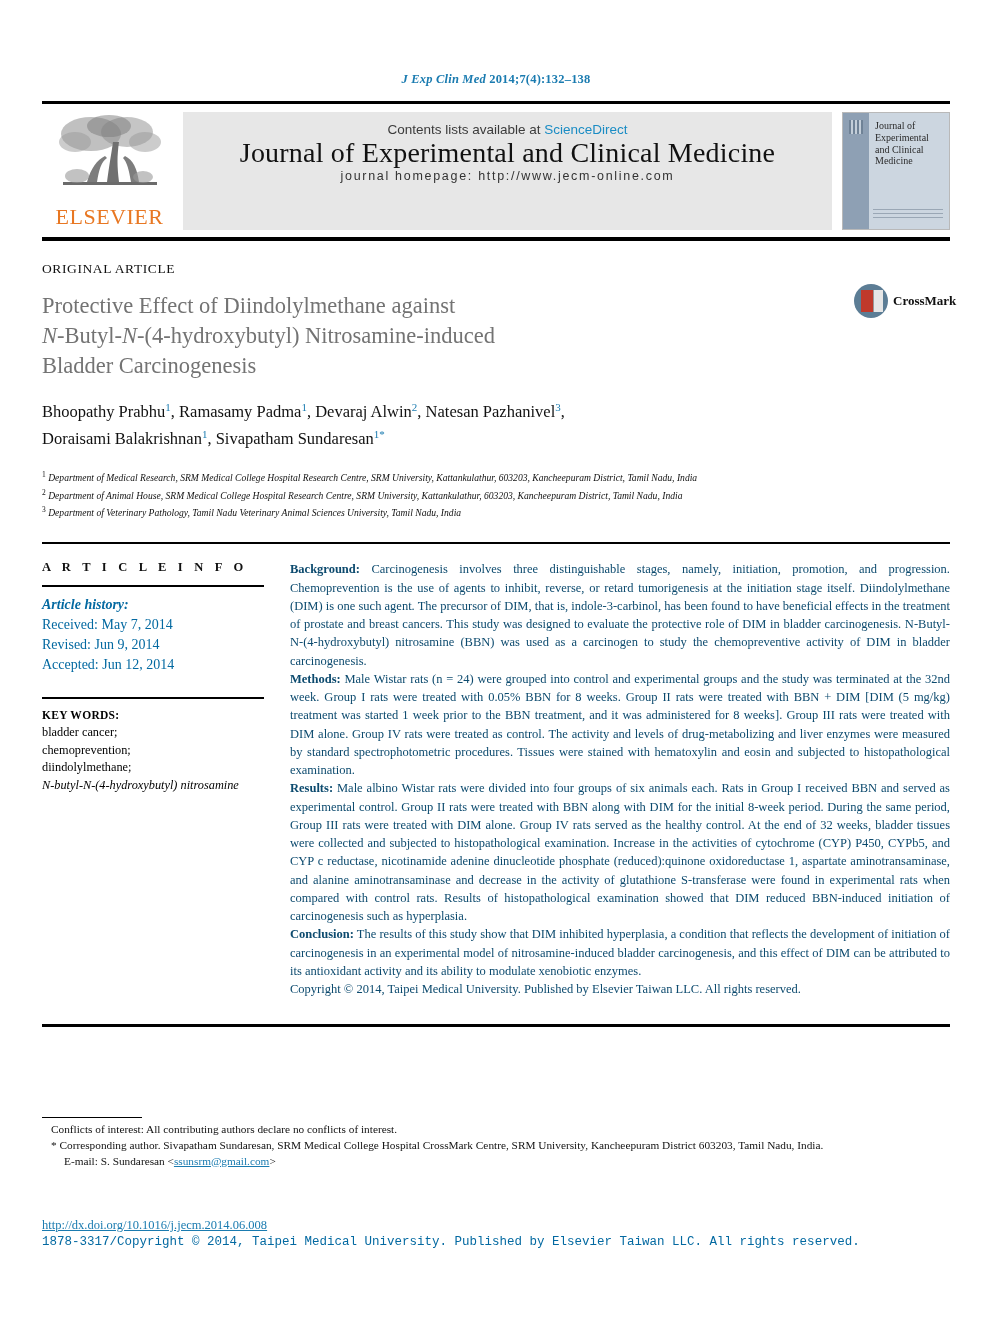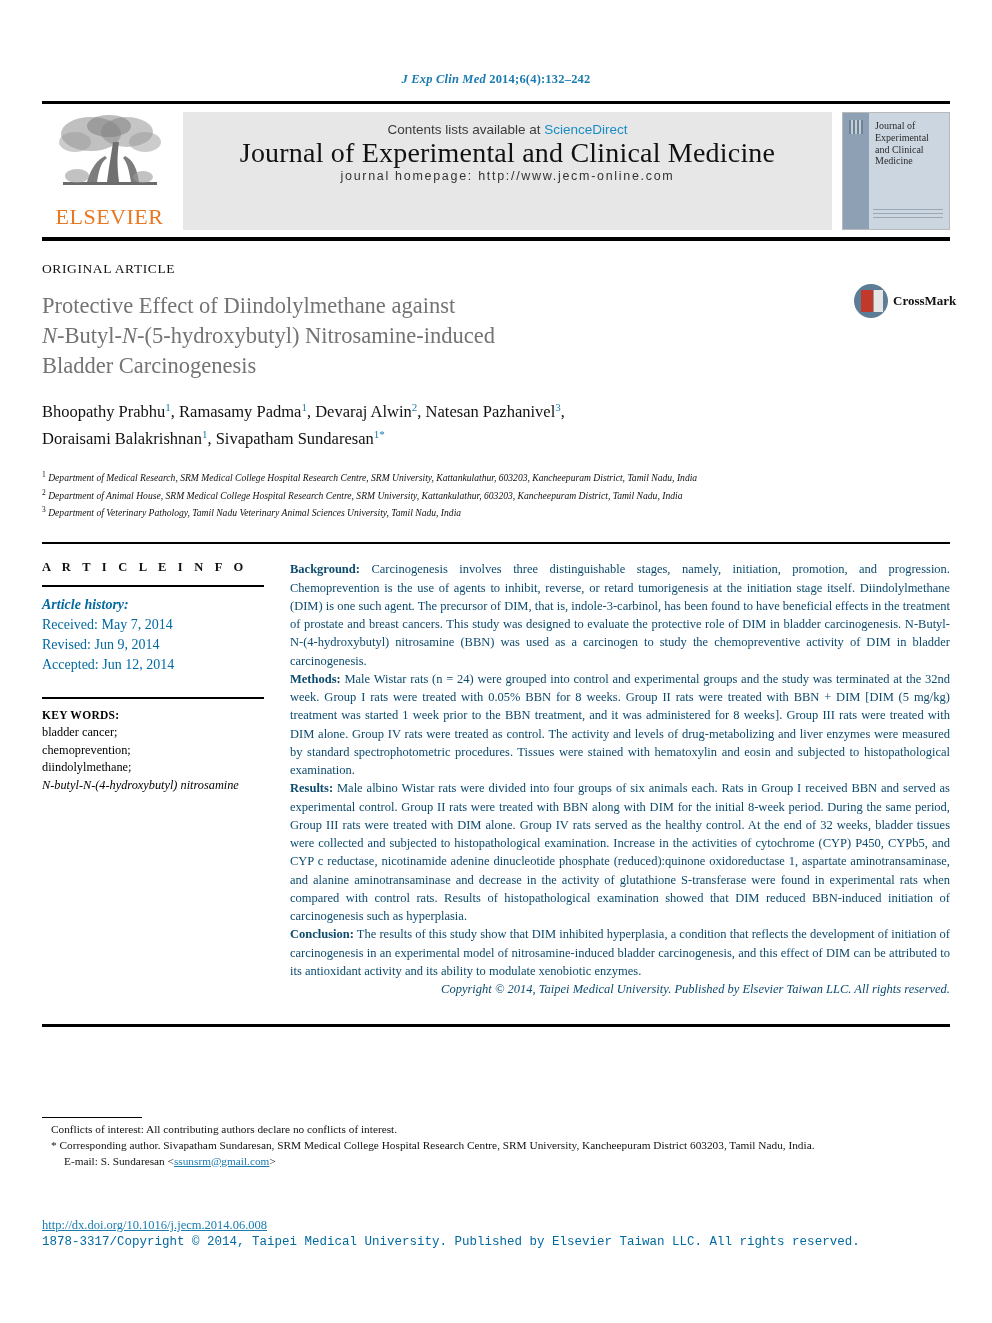--- a/index.html
+++ b/index.html
@@ -319,22 +319,20 @@
     text-align: justify;
     color: #0c4a6e;
   }
   .abstract-col p {
     margin: 0 0 0 0;
   }
   .abstract-col .lead {
     font-weight: bold;
   }
   .copyright-line {
-    text-align: right;
-    font-style: italic;
     margin-top: 3px;
   }
 
   
   .abs-rule-bottom {
     margin: 26px 42px 0 42px;
     border-bottom: 3px solid #000;
   }
 
   
@@ -421,21 +419,21 @@
 
   
   .tree-svg { display:block; }
 </style>
 </head>
 <body>
 
 <div class="page">
 
   <div class="running-head">
-    <span>J Exp Clin Med</span><span class="nonital"> 2014;6(4):132–242</span>
+    <span>J Exp Clin Med</span><span class="nonital"> 2014;7(4):132–138</span>
   </div>
 
   <div class="masthead-wrap">
     <div class="masthead">
 
       <div class="elsevier-logo">
         <div class="tree-box">
           <svg class="tree-svg" width="118" height="88" viewBox="0 0 118 88" aria-hidden="true">
             <g fill="#6b6b6b">
               <ellipse cx="40" cy="22" rx="30" ry="17" fill="#8c8c8c" opacity="0.55"></ellipse>
@@ -478,21 +476,21 @@
   <div class="title-block">
     <div class="section-kicker">ORIGINAL ARTICLE</div>
 
     <div class="crossmark">
       <div class="crossmark-mark"></div>
       <div class="crossmark-text">CrossMark</div>
     </div>
 
     <h1 class="article-title">
       <span>Protective Effect of Diindolylmethane against</span><br>
-      <span class="ital">N</span><span>-Butyl-</span><span class="ital">N</span><span>-(5-hydroxybutyl) Nitrosamine-induced</span><br>
+      <span class="ital">N</span><span>-Butyl-</span><span class="ital">N</span><span>-(4-hydroxybutyl) Nitrosamine-induced</span><br>
       <span>Bladder Carcinogenesis</span>
     </h1>
   </div>
 
   <div class="authors">
     <span><span>Bhoopathy Prabhu</span><sup>1</sup><span>, </span></span><span><span>Ramasamy Padma</span><sup>1</sup><span>, </span></span><span><span>Devaraj Alwin</span><sup>2</sup><span>, </span></span><span><span>Natesan Pazhanivel</span><sup>3</sup><span>, </span></span><br><span><span>Doraisami Balakrishnan</span><sup>1</sup><span>, </span></span><span><span>Sivapatham Sundaresan</span><sup>1</sup><sup class="star">*</sup></span>
   </div>
 
   <div class="affiliations">
     <div class="aff"><sup>1</sup> <span>Department of Medical Research, SRM Medical College Hospital Research Centre, SRM University, Kattankulathur, 603203, Kancheepuram District, Tamil Nadu, India</span></div>
@@ -534,21 +532,21 @@
 
   </div>
 
   <div class="abs-rule-bottom"></div>
 
   <div class="body-cols">
     <div class="body-left">
       <div class="footnote-rule"></div>
       <div class="footnotes">
         <div class="fn">Conflicts of interest: All contributing authors declare no conflicts of interest.</div>
-        <div class="fn2">* Corresponding author. Sivapatham Sundaresan, SRM Medical College Hospital Research Centre, SRM University, Kancheepuram District 603203, Tamil Nadu, India.</div>
+        <div class="fn2">* Corresponding author. Sivapatham Sundaresan, SRM Medical College Hospital CrossMark Centre, SRM University, Kancheepuram District 603203, Tamil Nadu, India.</div>
         <div class="email"><span>E-mail: S. Sundaresan &lt;</span><span class="link">ssunsrm@gmail.com</span><span>&gt;</span></div>
       </div>
     </div>
 
   </div>
 
   <div class="page-footer">
     <div class="doi-line">http://dx.doi.org/10.1016/j.jecm.2014.06.008</div>
     <div class="issn-line">1878-3317/Copyright © 2014, Taipei Medical University. Published by Elsevier Taiwan LLC. All rights reserved.</div>
   </div>

